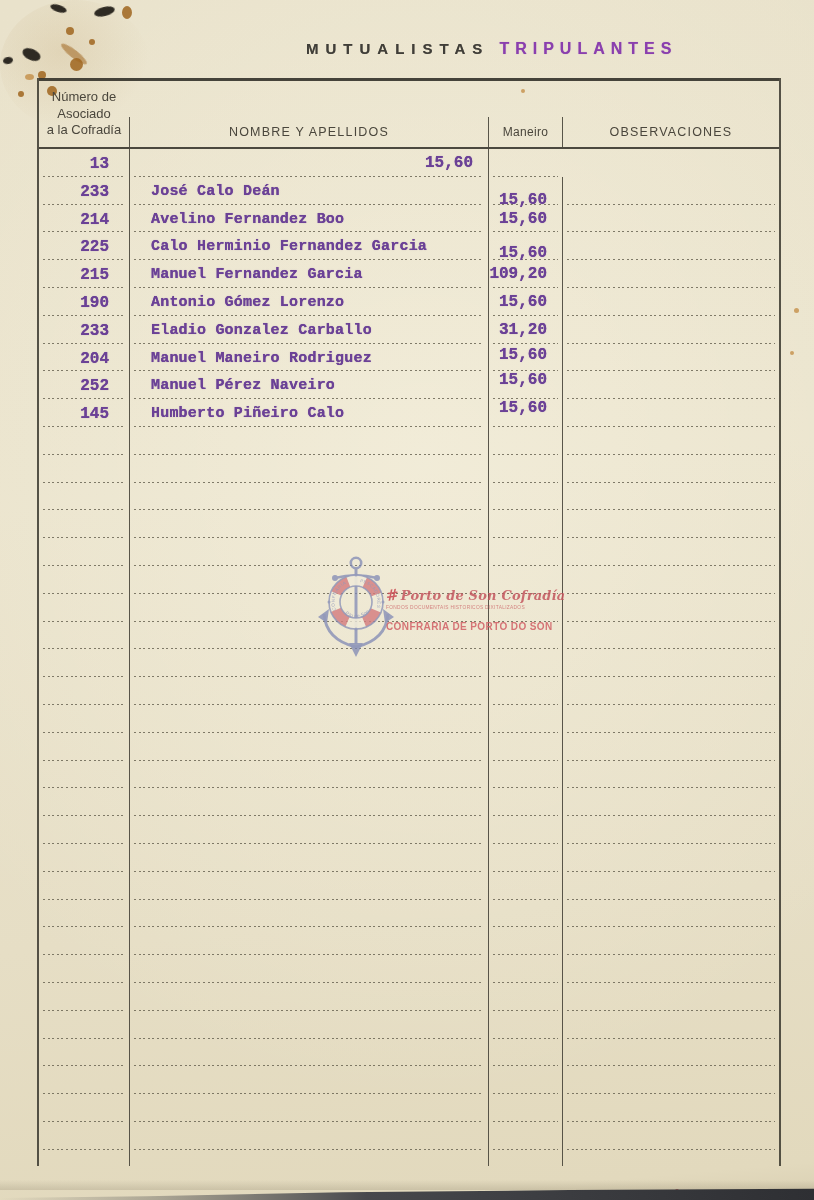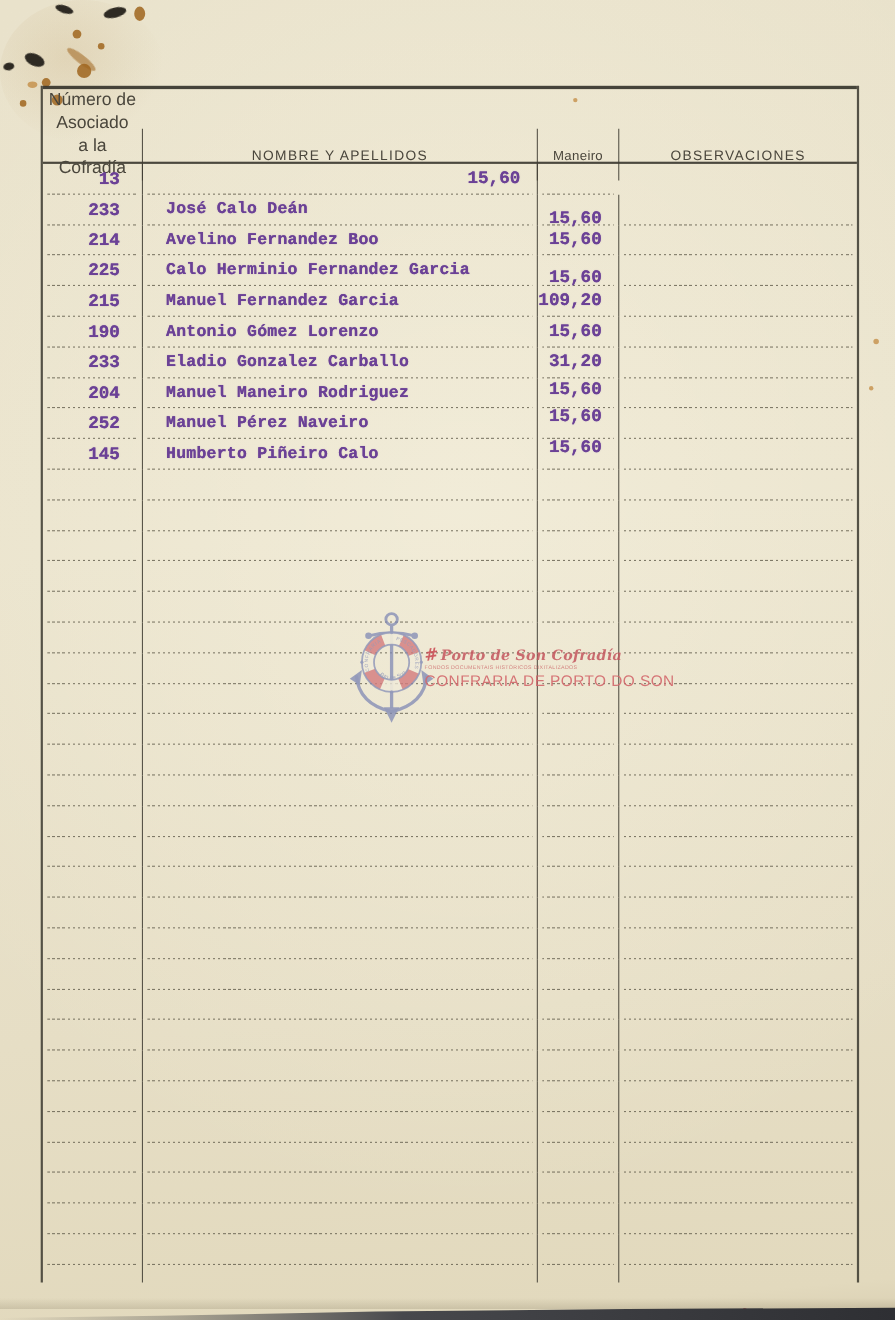--- a/index.html
+++ b/index.html
@@ -28,21 +28,21 @@
     border-right:2px solid rgba(58,55,46,.85);
   }
   .thead{
     display:grid;grid-template-columns:90px 359px 74px 217px;
     height:66px;
     border-top:3px solid rgba(52,50,42,.9);
     border-bottom:2px solid rgba(52,50,42,.88);
     color:#4a463c;
   }
   .th{box-sizing:border-box;display:flex;flex-direction:column;justify-content:center;align-items:center;text-align:center;}
-  .th-num{font-size:16px;line-height:1.3;}
+  .th-num{font-size:13px;line-height:1.3;}
   .th-name,.th-obs{font-size:12.5px;letter-spacing:1.2px;}
   .th-pes{font-size:12px;letter-spacing:.3px;}
   .th-name,.th-pes,.th-obs{border-left:1.7px solid rgba(62,59,49,.85);margin-top:36px;}
   .tbody{position:relative;}
   .trow{display:grid;grid-template-columns:90px 359px 74px 217px;height:27.8px;}
   .cell{box-sizing:border-box;position:relative;overflow:visible;}
   .cell::after{
     content:"";position:absolute;left:4px;right:4px;bottom:0;height:1px;
     background:repeating-linear-gradient(90deg,rgba(99,94,77,.8) 0 2px,rgba(99,94,77,0) 2px 4.6px);
   }
@@ -65,21 +65,21 @@
   .wm-script{
     font-family:"DejaVu Serif",serif;font-style:italic;font-weight:bold;
     font-size:13px;color:#c4565e;white-space:nowrap;opacity:.85;letter-spacing:.2px;
   }
   .wm-hash{display:inline-block;transform:rotate(-8deg) skewX(-6deg);font-size:15px;color:#c9464f;margin-right:2px;}
   .wm-small{
     margin-top:1px;font-size:6px;transform:scale(.8);transform-origin:left top;
     color:#cf7272;letter-spacing:.4px;white-space:nowrap;opacity:.85;
   }
   .wm-caps{
-    margin-top:0;font-size:14px;font-weight:normal;color:#d3686c;
+    margin-top:10px;font-size:10px;font-weight:bold;color:#d3686c;
     letter-spacing:.4px;white-space:nowrap;opacity:.9;
   }
   
   .stain{position:absolute;border-radius:50%;}
   .blotch{position:absolute;left:0;top:0;width:150px;height:130px;border-radius:50%;
     background:radial-gradient(ellipse at 40% 40%, rgba(158,108,32,.12), rgba(158,108,32,0) 70%);}
   .sd{background:#2e2a23;filter:blur(.4px);}
   .sb{background:#a0661f;filter:blur(.5px);opacity:.85;}
   .so{background:#c08437;filter:blur(.6px);opacity:.7;}
   .bottom-edge{
@@ -107,20 +107,23 @@
   <div class="stain sb" style="left:70px;top:58px;width:13px;height:13px;"></div>
   <div class="stain sb" style="left:38px;top:71px;width:8px;height:8px;"></div>
   <div class="stain sb" style="left:47px;top:86px;width:10px;height:10px;"></div>
   <div class="stain sb" style="left:18px;top:91px;width:6px;height:6px;"></div>
   <div class="stain so" style="left:25px;top:74px;width:9px;height:6px;"></div>
   <div class="stain so" style="left:521px;top:89px;width:4px;height:4px;"></div>
   <div class="stain so" style="left:794px;top:308px;width:5px;height:5px;"></div>
   <div class="stain so" style="left:790px;top:351px;width:4px;height:4px;"></div>
   <div class="stain" style="left:675px;top:1189px;width:4px;height:4px;background:#b03a3a;opacity:.8;"></div>
 
+  <div class="title">
+    <span class="t-black">MUTUALISTAS</span><span class="t-purple">TRIPULANTES</span>
+  </div>
 
   <div class="reg-table">
     <div class="thead">
       <div class="th th-num">
         <span>Número de</span>
         <span>Asociado</span>
         <span>a la Cofradía</span>
       </div>
       <div class="th th-name">NOMBRE Y APELLIDOS</div>
       <div class="th th-pes">Maneiro</div>

